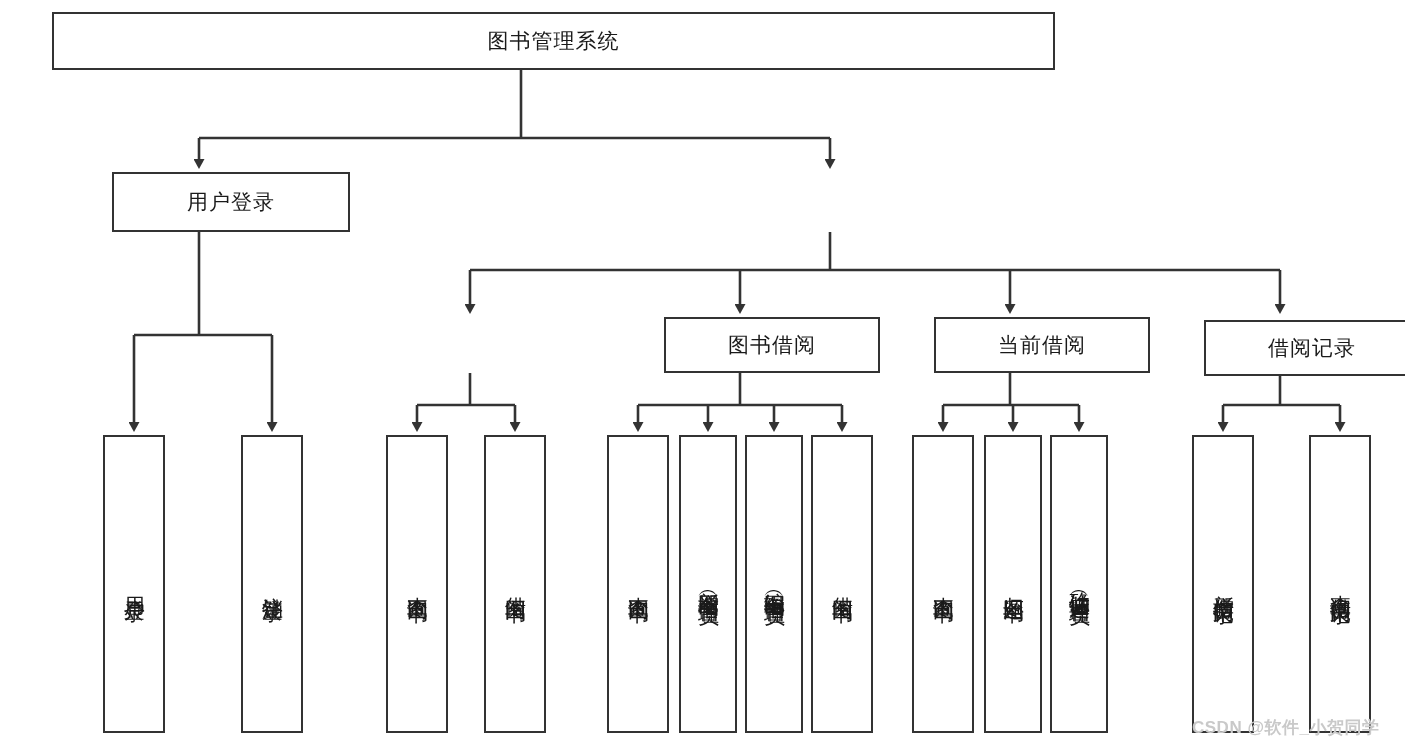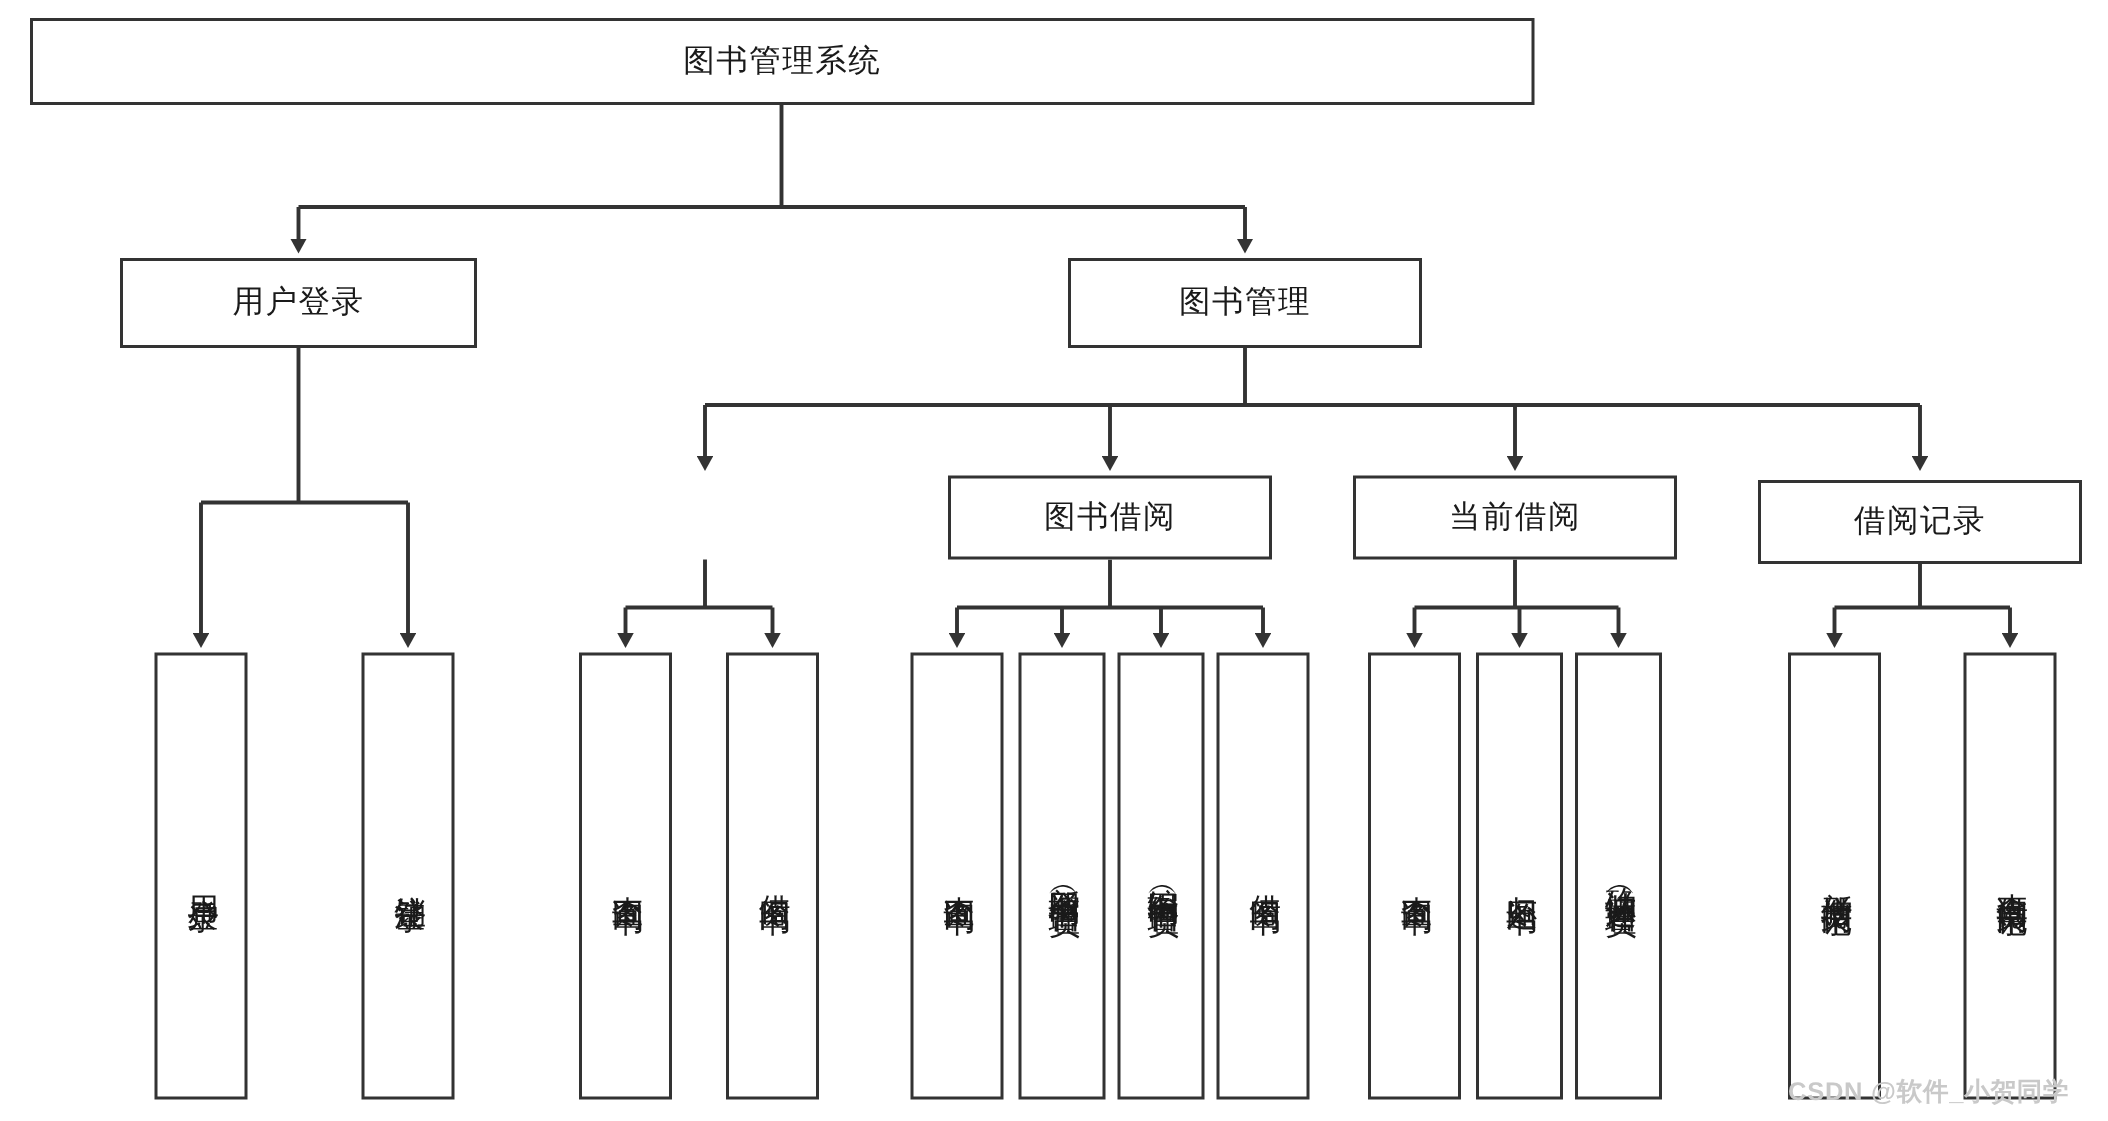--- a/index.html
+++ b/index.html
@@ -34,20 +34,21 @@
     display: flex;
     align-items: center;
     justify-content: center;
     color: #1a1a1a;
     letter-spacing: 1px;
   }
   .node.horizontal {
     font-size: 21px;
     line-height: 1.2;
     white-space: nowrap;
+    margin-left: 32px;
   }
   .node.vertical {
     writing-mode: vertical-rl;
     text-orientation: upright;
     font-size: 21px;
     line-height: 1.28;
     letter-spacing: 2px;
     padding: 4px 0;
     align-items: center;
     justify-content: center;
@@ -126,23 +127,20 @@
     </g>
   </svg>
 
   <div class="node horizontal" style="left: 20px; top: 12px; width: 1003px; height: 58px;">
     <span>图书管理系统</span>
   </div>
 
   <div class="node horizontal" style="left: 80px; top: 172px; width: 238px; height: 60px;">
     <span>用户登录</span>
   </div>
-  <div class="node horizontal" style="left: 712px; top: 172px; width: 236px; height: 60px;">
-    <span>图书管理</span>
-  </div>
 
   <div class="node horizontal" style="left: 902px; top: 317px; width: 216px; height: 56px;">
     <span>当前借阅</span>
   </div>
   <div class="node horizontal" style="left: 632px; top: 317px; width: 216px; height: 56px;">
     <span>图书借阅</span>
   </div>
   <div class="node horizontal" style="left: 1172px; top: 320px; width: 216px; height: 56px;">
     <span>借阅记录</span>
   </div>

